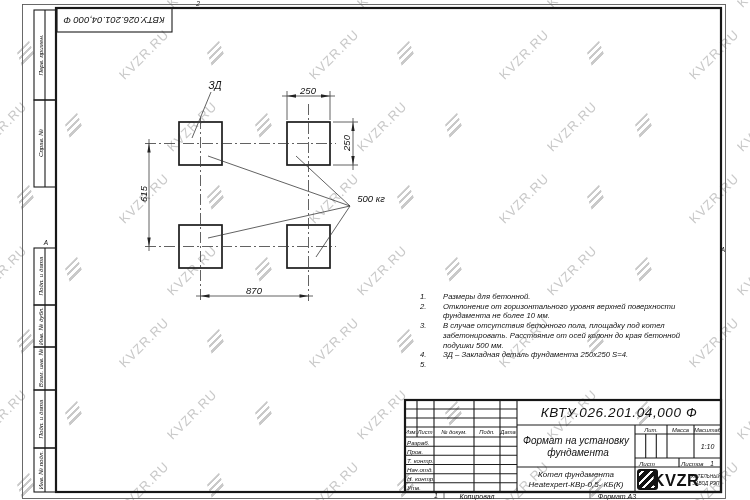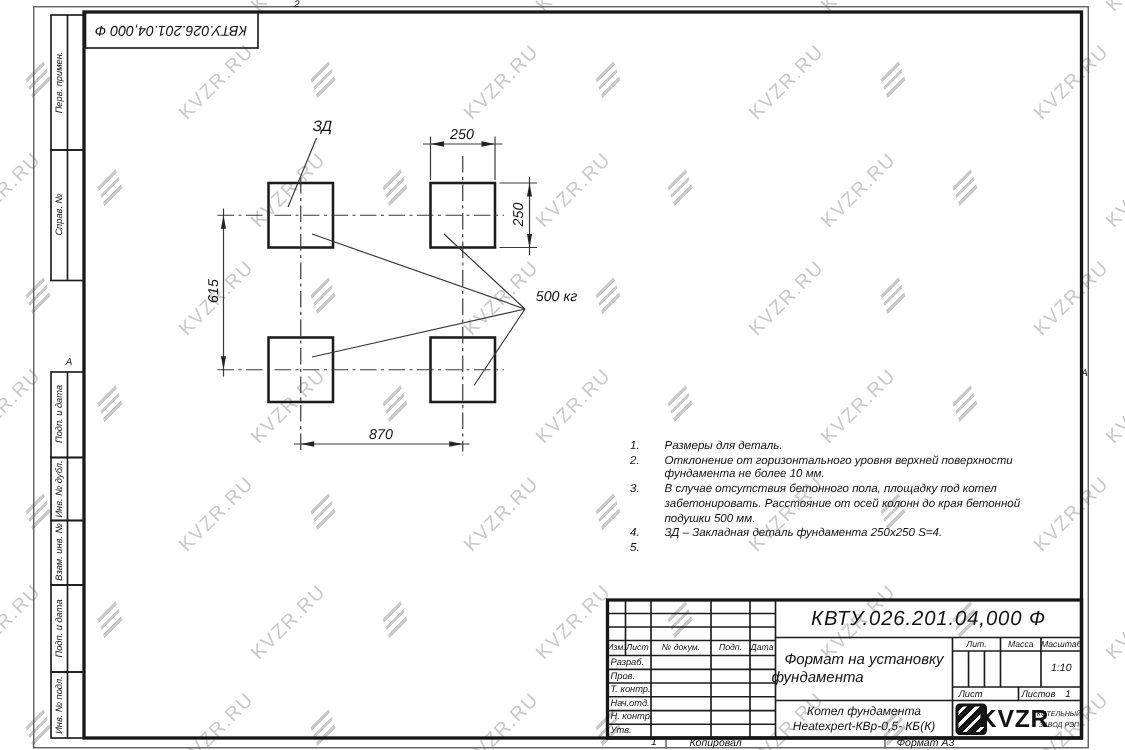--- a/index.html
+++ b/index.html
@@ -200,30 +200,30 @@
 <div class="t f7" style="left:436px; top:495px">1</div>
 
 <div class="t f10" style="left:215px; top:85px">ЗД</div>
 <div class="t f95" style="left:371px; top:198px">500 кг</div>
 <div class="t f95" style="left:308px; top:90px">250</div>
 <div class="t r90 f95" style="left:346px; top:143px">250</div>
 <div class="t r90 f95" style="left:143px; top:194px">615</div>
 <div class="t f95" style="left:254px; top:290px">870</div>
 
 <ol id="notes">
-  <li class="note"><span class="nnum">1.</span><span>Размеры для деталь.</span></li>
+  <li class="note"><span class="nnum">1.</span><span>Размеры для бетонной.</span></li>
   <li class="note"><span class="nnum">2.</span><span>Отклонение от горизонтального уровня верхней поверхности фундамента не более 10 мм.</span></li>
   <li class="note"><span class="nnum">3.</span><span>В случае отсутствия бетонного пола, площадку под котел забетонировать. Расстояние от осей колонн до края бетонной подушки 500 мм.</span></li>
   <li class="note"><span class="nnum">4.</span><span>ЗД – Закладная деталь фундамента 250х250 S=4.</span></li>
   <li class="note"><span class="nnum">5.</span></li>
 </ol>
 
 <div class="t f13" style="left:619px; top:412px">КВТУ.026.201.04,000 Ф</div>
 <div class="t f10" style="left:576px; top:440px">Формат на установку</div>
-<div class="t f10" style="left:545px; top:452px">фундамента</div>
+<div class="t f10" style="left:578px; top:452px">фундамента</div>
 <div class="t f8" style="left:576px; top:474px">Котел фундамента</div>
 <div class="t f8" style="left:576px; top:484px">Heatexpert-КВр-0,5- КБ(К)</div>
 
 <div class="t f58" style="left:411px; top:432px">Изм.</div>
 <div class="t f58" style="left:425px; top:432px">Лист</div>
 <div class="t f58" style="left:454px; top:432px">№ докум.</div>
 <div class="t f58" style="left:487px; top:432px">Подп.</div>
 <div class="t f58" style="left:508px; top:432px">Дата</div>
 
 <div class="t la f6" style="left:407px; top:441.6px">Разраб.</div>

